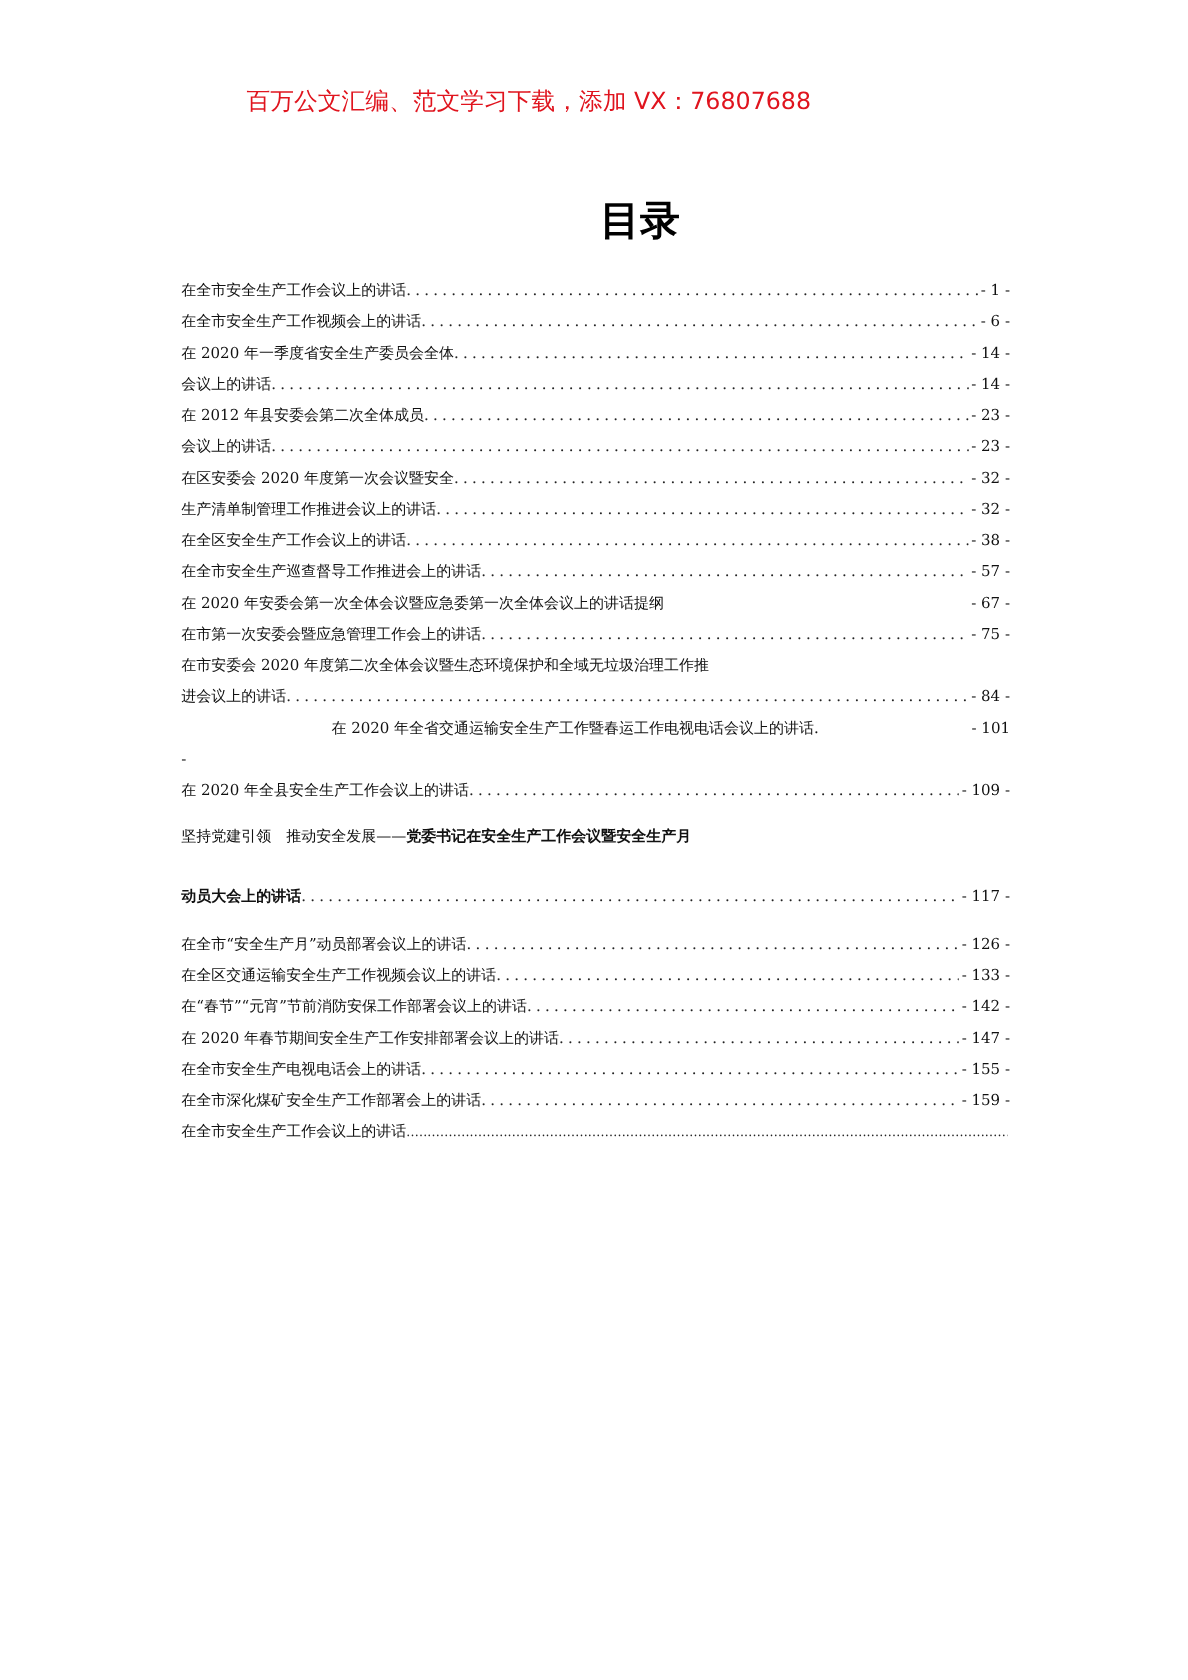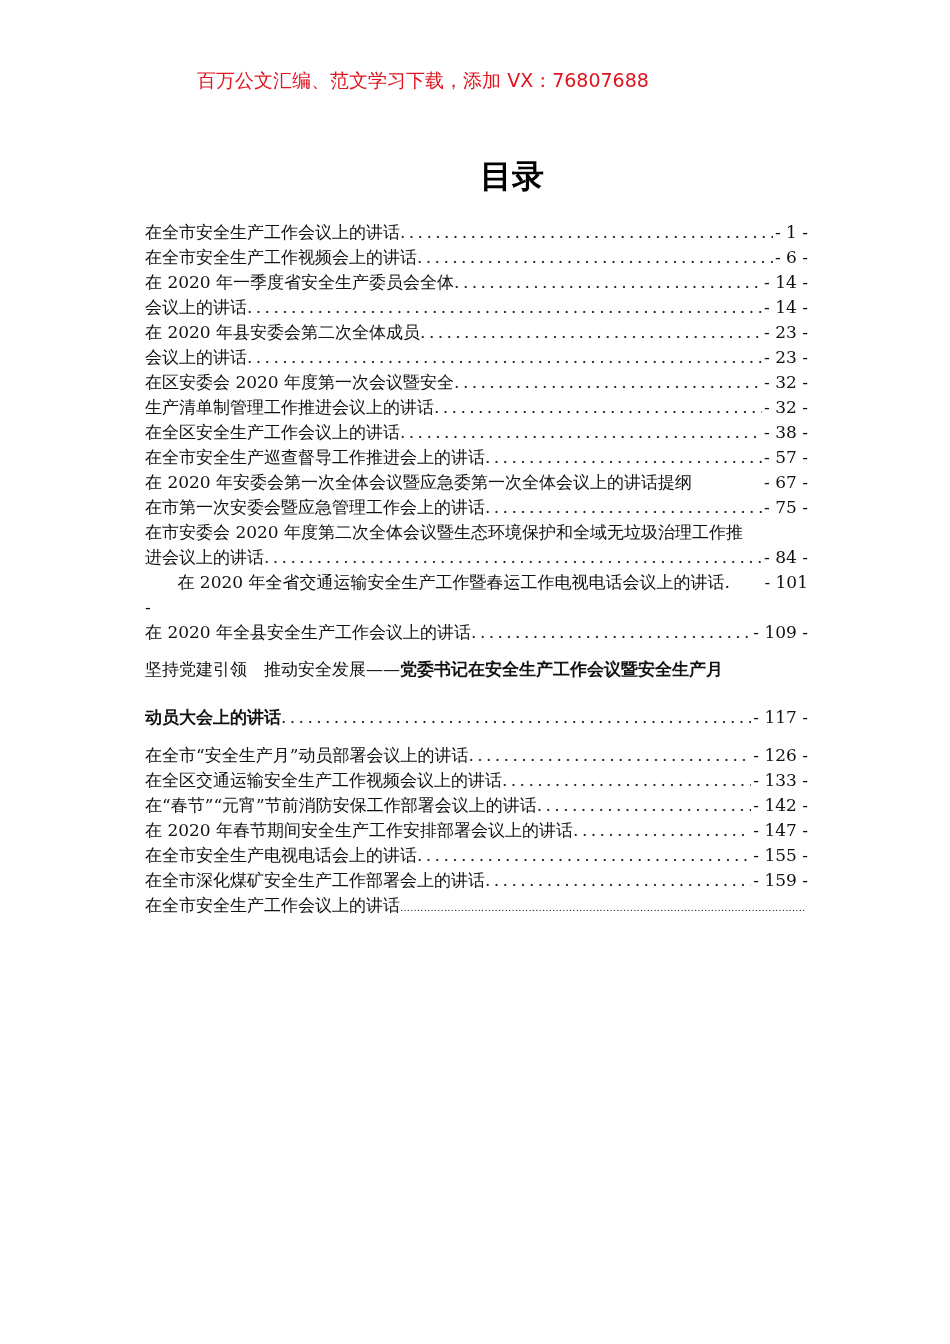--- a/index.html
+++ b/index.html
@@ -41,21 +41,21 @@
       position: absolute;
       top: 220px;
       left: 145px;
       width: 663px;
     }
     .toc-row {
       display: flex;
       align-items: baseline;
       height: 25px;
       line-height: 25px;
-      font-size: 17px;
+      font-size: 12px;
       white-space: nowrap;
       overflow: hidden;
     }
     .toc-row .text {
       flex: 0 0 auto;
     }
     .toc-row .leader {
       flex: 1 1 auto;
       overflow: hidden;
       white-space: nowrap;
@@ -100,21 +100,21 @@
       <span class="text">在 2020 年一季度省安全生产委员会全体</span>
       <span class="leader"></span>
       <span class="page">- 14 -</span>
     </div>
   <div class="toc-row">
       <span class="text">会议上的讲话</span>
       <span class="leader"></span>
       <span class="page">- 14 -</span>
     </div>
   <div class="toc-row">
-      <span class="text">在 2020 年县安委会第二次全体成员</span>
+      <span class="text">在 2012 年县安委会第二次全体成员</span>
       <span class="leader"></span>
       <span class="page">- 23 -</span>
     </div>
   <div class="toc-row">
       <span class="text">会议上的讲话</span>
       <span class="leader"></span>
       <span class="page">- 23 -</span>
     </div>
   <div class="toc-row">
       <span class="text">在区安委会 2020 年度第一次会议暨安全</span>

